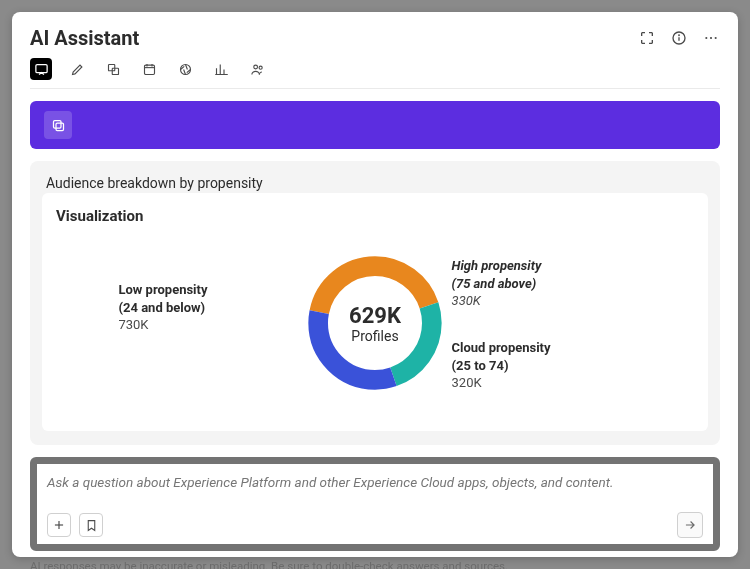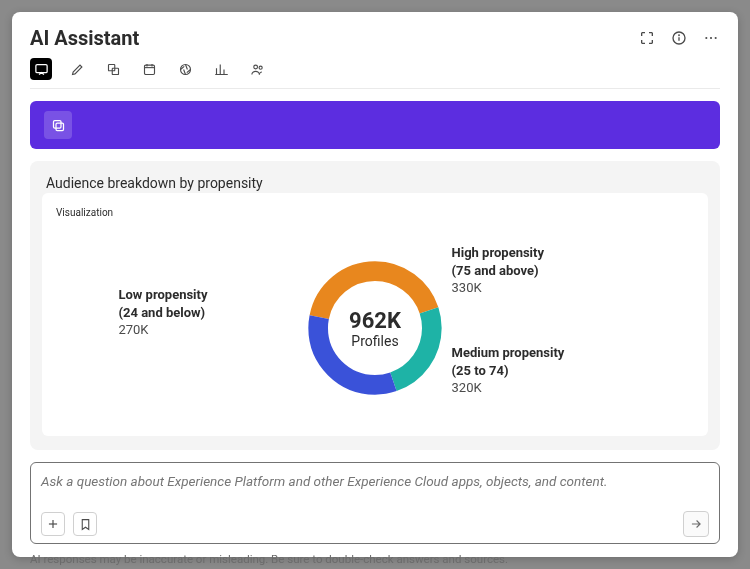--- a/index.html
+++ b/index.html
@@ -90,23 +90,23 @@
     color: #2c2c2c;
     margin-bottom: 0;
     padding: 2px 2px 2px 4px;
   }
   .viz-card {
     background: #fff;
     border-radius: 6px;
     padding: 14px 14px 18px 14px;
   }
   .viz-title {
-    font-size: 10px;
-    font-weight: 400;
-    margin-bottom: 20px;
+    font-size: 15px;
+    font-weight: 700;
+    margin-bottom: 8px;
   }
   .donut-wrap {
     position: relative;
     height: 180px;
     width: 100%;
   }
   .donut {
     position: absolute;
     left: 50%;
     top: 50%;
@@ -129,25 +129,25 @@
   .seg-label {
     position: absolute;
     font-size: 13px;
     color: #2c2c2c;
     line-height: 1.35;
   }
   .seg-label .name { font-weight: 700; }
   .seg-label .range { font-weight: 700; }
   .seg-label .val { color: #4b4b4b; }
   .seg-low  { right: 62%; top: 48px; text-align: left; width: 180px; }
-  .seg-high { left: 62%; top: 6px; width: 200px; }
+  .seg-high { left: 62%; top: 24px; width: 200px; font-style: italic; }
   .seg-med  { left: 62%; top: 106px; width: 200px; }
   .input-area {
     margin-top: 12px;
-    border: 1px solid #737373;
+    border: 7px solid #737373;
     border-radius: 6px;
     padding: 10px 10px 6px 10px;
     display: flex;
     flex-direction: column;
     gap: 22px;
   }
   .input-placeholder {
     font-style: italic;
     color: #767676;
     font-size: 13.5px;
@@ -278,36 +278,36 @@
       <div class="viz-title">Visualization</div>
       <div class="donut-wrap">
 
         <svg class="donut" width="150" height="150" viewBox="0 0 42 42">
           <circle cx="21" cy="21" r="15.9155" fill="none" stroke="#e8871e" stroke-width="5.5" stroke-dasharray="41.8 58.2" stroke-dashoffset="47"></circle>
           <circle cx="21" cy="21" r="15.9155" fill="none" stroke="#1eb3a6" stroke-width="5.5" stroke-dasharray="24.9 75.1" stroke-dashoffset="5.2"></circle>
           <circle cx="21" cy="21" r="15.9155" fill="none" stroke="#3a52d9" stroke-width="5.5" stroke-dasharray="33.3 66.7" stroke-dashoffset="80.3"></circle>
         </svg>
 
         <div class="donut-center">
-          <div class="big">962K</div>
+          <div class="big">629K</div>
           <div class="sub">Profiles</div>
         </div>
 
         <div class="seg-label seg-low">
           <div class="name">Low propensity</div>
           <div class="range">(24 and below)</div>
-          <div class="val">270K</div>
+          <div class="val">730K</div>
         </div>
         <div class="seg-label seg-high">
           <div class="name">High propensity</div>
           <div class="range">(75 and above)</div>
           <div class="val">330K</div>
         </div>
         <div class="seg-label seg-med">
-          <div class="name">Medium propensity</div>
+          <div class="name">Cloud propensity</div>
           <div class="range">(25 to 74)</div>
           <div class="val">320K</div>
         </div>
 
       </div>
     </div>
   </div>
 
   <div class="input-area">
     <div class="input-placeholder">Ask a question about Experience Platform and other Experience Cloud apps, objects, and content.</div>

